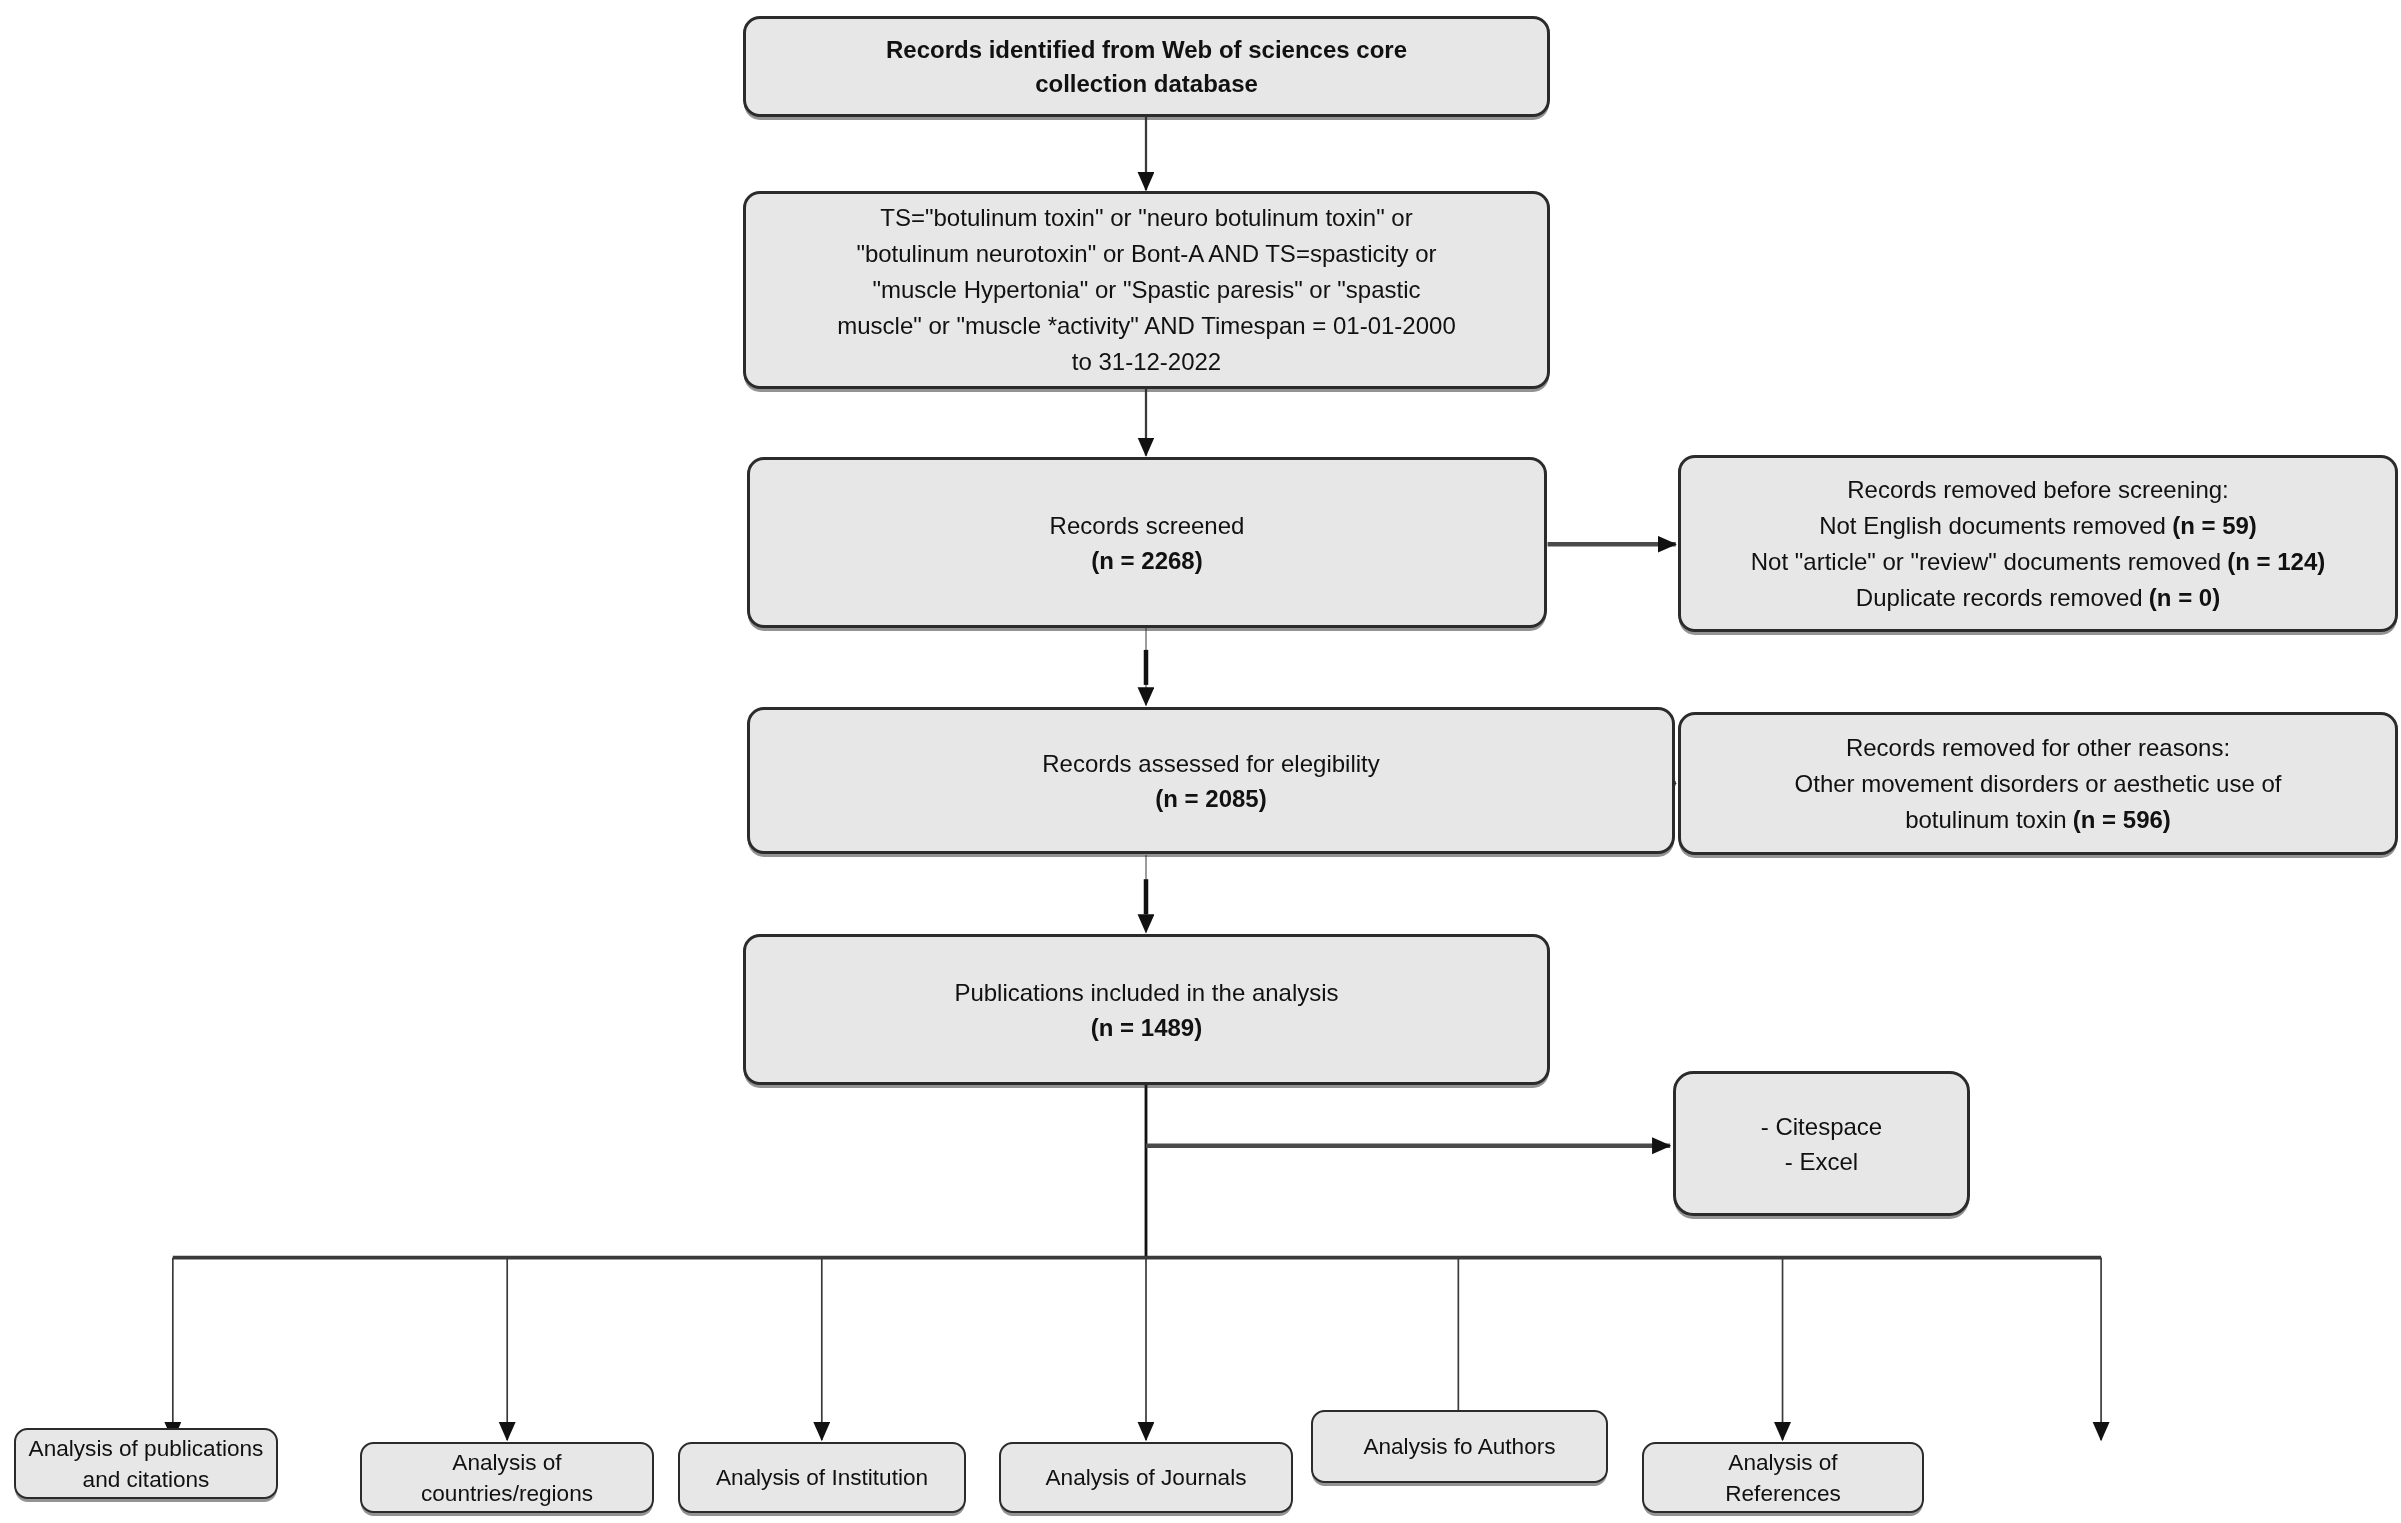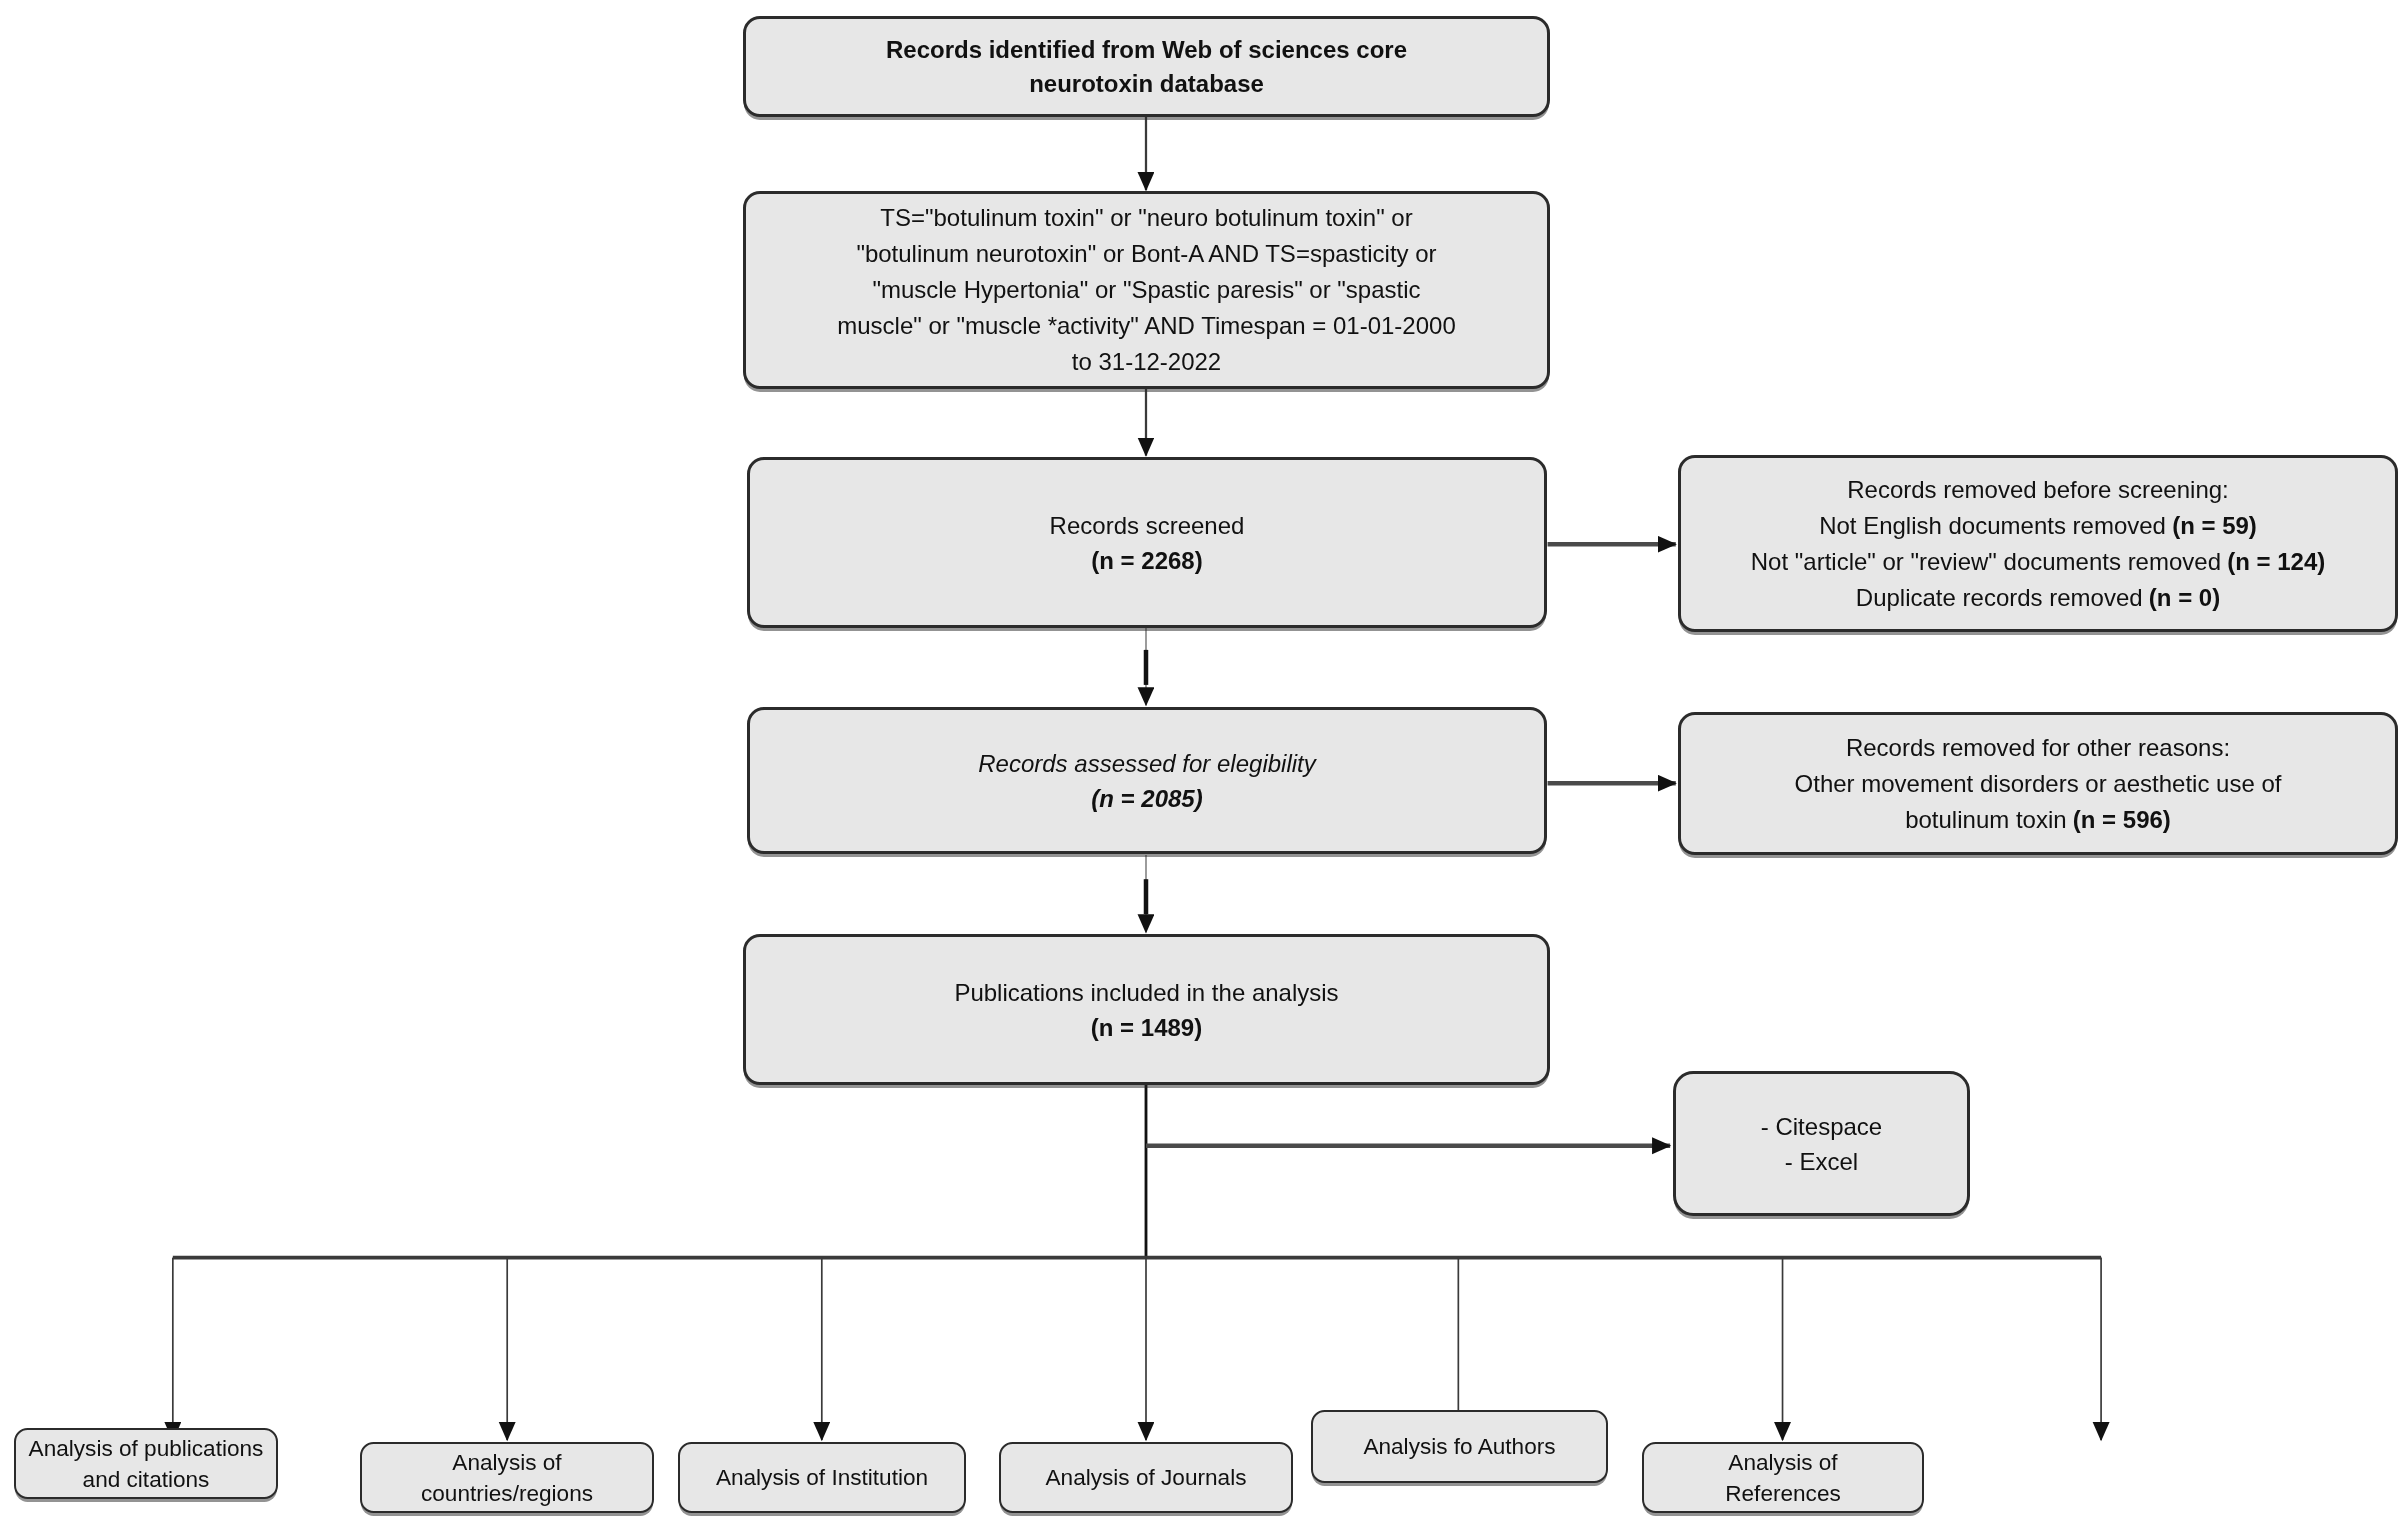--- a/index.html
+++ b/index.html
@@ -91,21 +91,21 @@
     <line class="wire" x1="898" y1="2226" x2="898" y2="2549" stroke-width="3" marker-end="url(#ah)"></line>
     <line class="wire" x1="1455" y1="2226" x2="1455" y2="2549" stroke-width="3" marker-end="url(#ah)"></line>
     <line class="wire" x1="2029" y1="2226" x2="2029" y2="2549" stroke-width="3" marker-end="url(#ah)"></line>
     <line class="wire" x1="2582" y1="2226" x2="2582" y2="2549" stroke-width="3" marker-end="url(#ah)"></line>
     <line class="wire" x1="3156" y1="2226" x2="3156" y2="2549" stroke-width="3" marker-end="url(#ah)"></line>
     <line class="wire" x1="3720" y1="2226" x2="3720" y2="2549" stroke-width="3" marker-end="url(#ah)"></line>
   </svg>
 
   <div class="node title-node" style="left:743px;top:16px;width:807px;height:101px;">
     <div class="ln">Records identified from Web of sciences core</div>
-    <div class="ln">neurotoxin database</div>
+    <div class="ln">collection database</div>
   </div>
 
   <div class="node" style="left:743px;top:191px;width:807px;height:198px;line-height:36px;">
     <div class="ln">TS="botulinum toxin" or "neuro botulinum toxin" or</div>
     <div class="ln">"botulinum neurotoxin" or Bont-A AND TS=spasticity or</div>
     <div class="ln">"muscle Hypertonia" or "Spastic paresis" or "spastic</div>
     <div class="ln">muscle" or "muscle *activity" AND Timespan = 01-01-2000</div>
     <div class="ln">to 31-12-2022</div>
   </div>
 
@@ -120,21 +120,21 @@
       <span>Not English documents removed</span><span class="b sp">(n = 59)</span>
     </div>
     <div class="ln">
       <span>Not "article" or "review" documents removed</span><span class="b sp">(n = 124)</span>
     </div>
     <div class="ln">
       <span>Duplicate records removed</span><span class="b sp">(n = 0)</span>
     </div>
   </div>
 
-  <div class="node" style="left:747px;top:707px;width:800px;height:147px;font-style:italic;">
+  <div class="node" style="left:747px;top:707px;width:928px;height:147px;">
     <div class="ln">Records assessed for elegibility</div>
     <div class="ln b">(n = 2085)</div>
   </div>
 
   <div class="node" style="left:1678px;top:712px;width:720px;height:143px;line-height:36px;">
     <div class="ln">Records removed for other reasons:</div>
     <div class="ln">Other movement disorders or aesthetic use of</div>
     <div class="ln">
       <span>botulinum toxin</span><span class="b sp">(n = 596)</span>
     </div>

